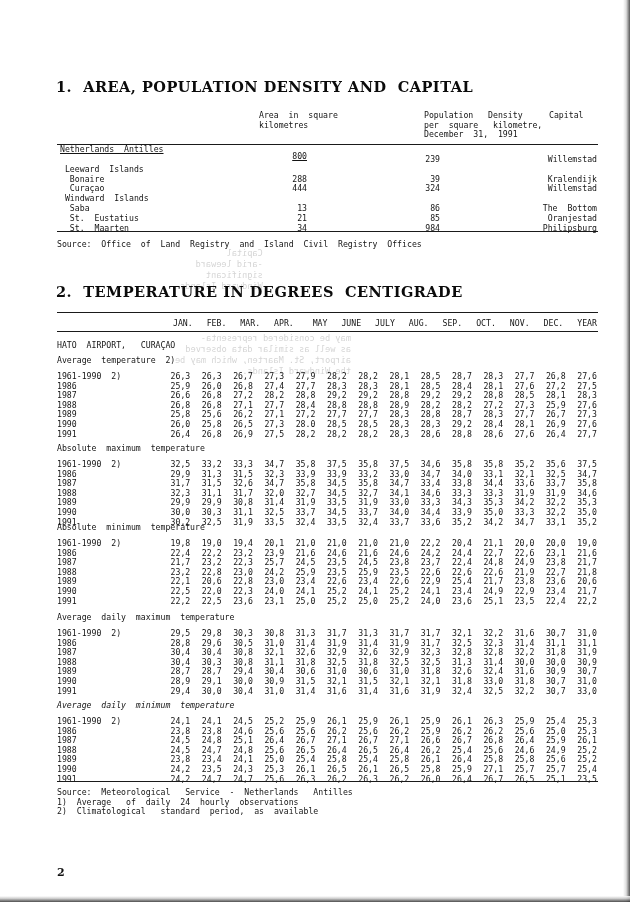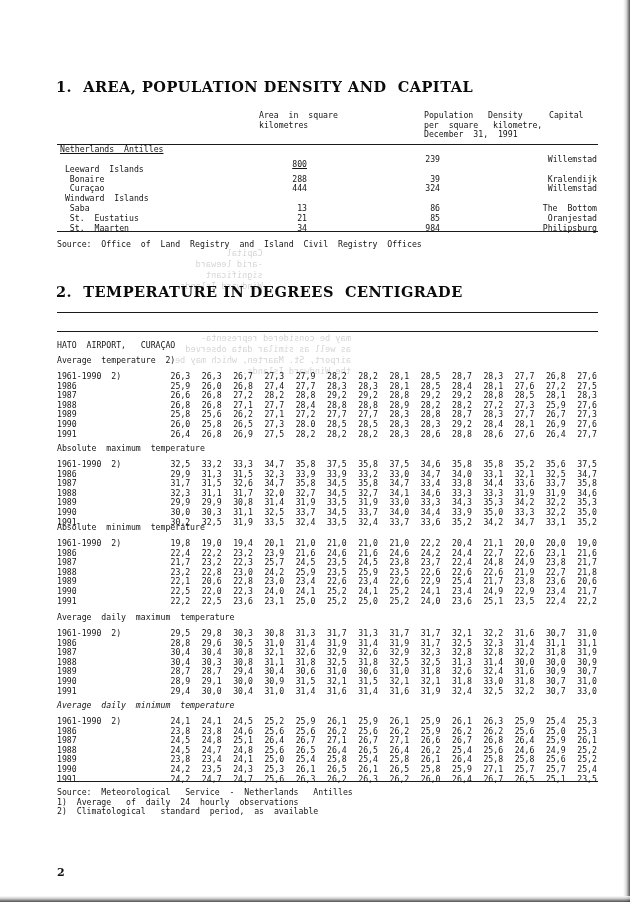--- a/index.html
+++ b/index.html
@@ -150,21 +150,21 @@
   <div class="mono" id="t1-head-pop">Population   Density
 per  square   kilometre,
 December  31,  1991</div>
   <div class="mono" id="t1-head-cap">Capital</div>
 
   <div class="rule" id="t1-rule-top"></div>
   <div class="rule" id="t1-rule-bottom"></div>
 
   <div id="table1-body">
       <div class="t1row t1-label" style="top: 145px; text-decoration: underline;">Netherlands  Antilles</div>
-      <div class="t1row t1-area" style="top: 160px; text-decoration: underline;">800</div>
+      <div class="t1row t1-area" style="top: 152px; text-decoration: underline;">800</div>
       <div class="t1row t1-dens" style="top: 155px;">239</div>
       <div class="t1row t1-cap" style="top: 155px;">Willemstad</div>
       <div class="t1row t1-label" style="top: 164.8px;"> Leeward  Islands</div>
       <div class="t1row t1-label" style="top: 174.6px;">  Bonaire</div>
       <div class="t1row t1-area" style="top: 174.6px;">288</div>
       <div class="t1row t1-dens" style="top: 174.6px;">39</div>
       <div class="t1row t1-cap" style="top: 174.6px;">Kralendijk</div>
       <div class="t1row t1-label" style="top: 184.4px;">  Curaçao</div>
       <div class="t1row t1-area" style="top: 184.4px;">444</div>
       <div class="t1row t1-dens" style="top: 184.4px;">324</div>
@@ -182,20 +182,35 @@
       <div class="t1row t1-area" style="top: 223.6px;">34</div>
       <div class="t1row t1-dens" style="top: 223.6px;">984</div>
       <div class="t1row t1-cap" style="top: 223.6px;">Philipsburg</div>
     </div>
 
   <div class="mono" id="t1-source">Source:  Office  of  Land  Registry  and  Island  Civil  Registry  Offices</div>
 
   <div class="serif-head" id="sec-2">2.  TEMPERATURE IN DEGREES  CENTIGRADE</div>
 
   <div class="rule" id="t2-rule-top"></div>
+  <div id="t2-months">
+      <div class="mcell">JAN.</div>
+      <div class="mcell">FEB.</div>
+      <div class="mcell">MAR.</div>
+      <div class="mcell">APR.</div>
+      <div class="mcell">MAY</div>
+      <div class="mcell">JUNE</div>
+      <div class="mcell">JULY</div>
+      <div class="mcell">AUG.</div>
+      <div class="mcell">SEP.</div>
+      <div class="mcell">OCT.</div>
+      <div class="mcell">NOV.</div>
+      <div class="mcell">DEC.</div>
+      <div class="mcell">YEAR</div>
+    </div>
   <div class="rule" id="t2-rule-months"></div>
 
   <div class="mono" id="t2-station">HATO  AIRPORT,   CURAÇAO</div>
 
   <div id="table2-blocks">
       <div class="blocktitle" style="top: 355px;">Average  temperature  2)</div>
       <div class="datablock" style="top: 372px;">
         <div class="datarow">
           <div class="yr">1961-1990  2)</div>
           <div class="vals">

